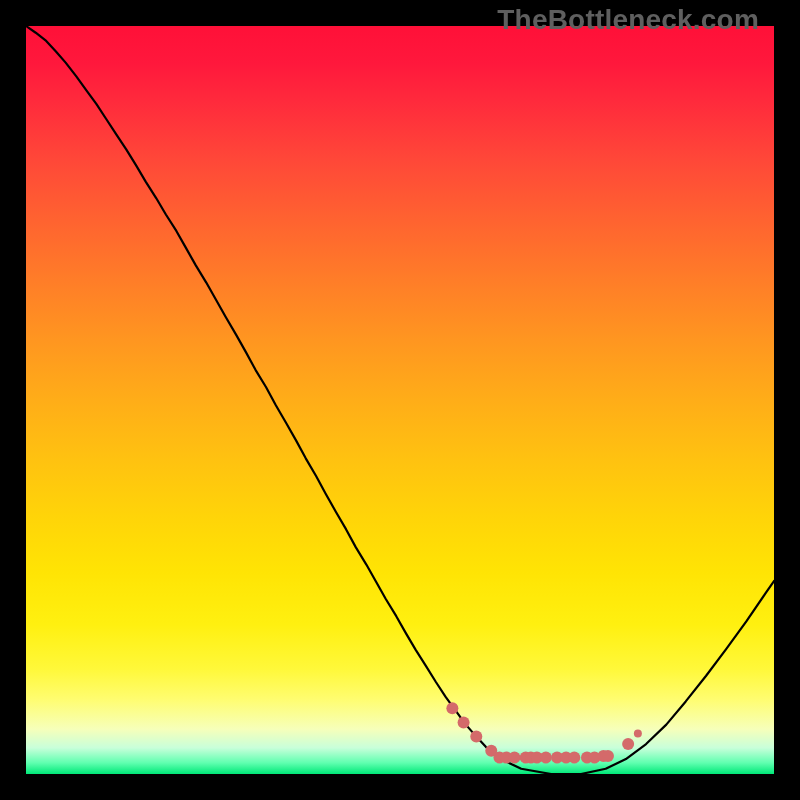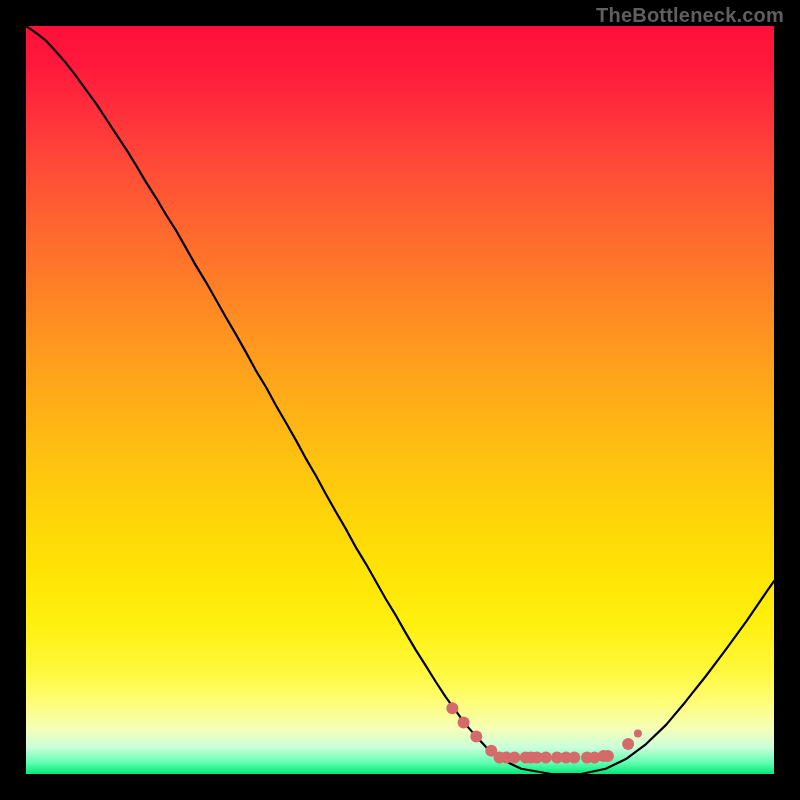--- a/index.html
+++ b/index.html
@@ -14,24 +14,24 @@
     position: absolute;
     left: 26px;
     top: 26px;
     width: 748px;
     height: 748px;
     background: #000;
   }
   .attribution {
     position: absolute;
     top: 4px;
-    right: 16px;
+    right: 41px;
     color: #5f5f5f;
     font-family: Arial, Helvetica, sans-serif;
-    font-size: 20px;
+    font-size: 28px;
     font-weight: bold;
     letter-spacing: 0.2px;
   }
   .plot-svg {
     display: block;
   }
 </style>
 </head>
 <body>
 

